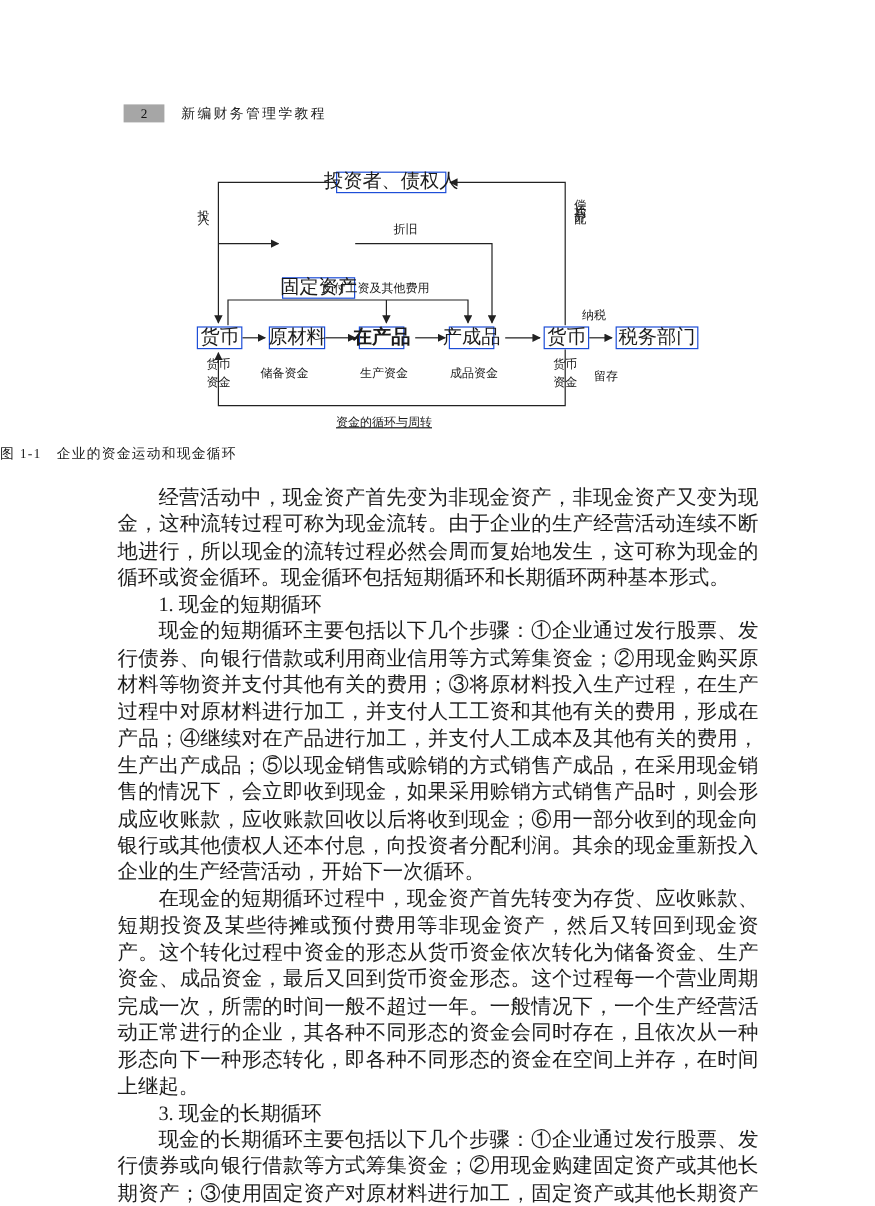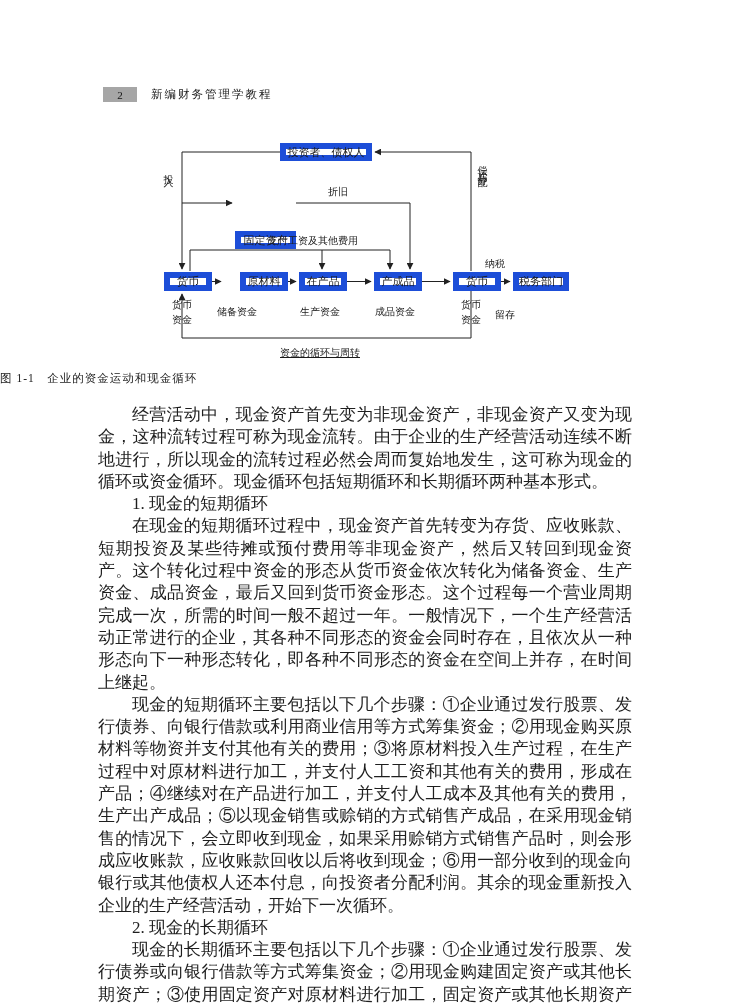--- a/index.html
+++ b/index.html
@@ -13,23 +13,23 @@
   .header { position:absolute; left:103px; top:87px; display:flex; align-items:center; gap:14px; }
   .page-num {
     width:34px; height:15px; background:#a6a6a6; color:#141414;
     font-size:11px; display:flex; align-items:center; justify-content:center;
   }
   .book-title { font-size:11.5px; letter-spacing:2px; color:#242424; }
   
   .diagram { position:absolute; left:100px; top:138px; width:500px; height:232px; font-size:11px; }
   .dlines { position:absolute; left:0; top:0; }
   .dbox {
-    position:absolute; height:19px; border:6px solid #1d4ed8; background:#fff;
+    position:absolute; height:19px; border:1px solid #1d4ed8; background:#fff;
     display:flex; align-items:center; justify-content:center;
-    font-size:11px; line-height:1; white-space:nowrap; padding:0 18px;
+    font-size:16px; line-height:1; white-space:nowrap; padding:0 18px;
   }
   .dlabel { position:absolute; font-size:10px; line-height:13px; white-space:nowrap; color:#1a1a1a; }
   .vlabel { writing-mode:vertical-rl; text-orientation:upright; letter-spacing:3px; white-space:normal; }
   .fund { line-height:15px; text-align:center; word-break:break-all; white-space:normal; }
   .dcaption { text-align:center; white-space:normal; }
   .fig-caption { position:absolute; left:0; top:371px; width:729px; text-align:left; font-size:11.5px; letter-spacing:1px; }
   
   .body-text {
     position:absolute; left:98px; top:404px; width:534px;
     font-size:17px; line-height:22.3px; text-align:justify; color:#1e1e1e;
@@ -74,25 +74,25 @@
 
         <path d="M371,133 L371,14 L275,14" marker-end="url(#arr)"></path>
 
         <path d="M371,153 L371,200 L82,200 L82,156" marker-end="url(#arr)"></path>
       </g>
     </svg>
 
     <div class="dbox" style="left:180px;top:5px;width:92px;height:18px;">投资者、债权人</div>
     <div class="dbox" style="left:135px;top:56px;width:61px;height:18px;margin-top:37px;">固定资产</div>
     <div class="dbox" style="left:64px;top:134px;width:36px;">货币</div>
-    <div class="dbox" style="left:124px;top:134px;width:47px;margin-left:16px;">原材料</div>
-    <div class="dbox" style="left:199px;top:134px;width:37px;">在产品</div>
+    <div class="dbox" style="left:124px;top:134px;width:47px;">原材料</div>
+    <div class="dbox" style="left:199px;top:134px;width:37px;font-weight:bold;">在产品</div>
     <div class="dbox" style="left:274px;top:134px;width:37px;">产成品</div>
     <div class="dbox" style="left:353px;top:134px;width:36px;">货币</div>
-    <div class="dbox" style="left:413px;top:134px;width:56px;">税务部门</div>
+    <div class="dbox" style="left:413px;top:134px;width:69px;">税务部门</div>
 
     <div class="dlabel vlabel" style="left:62px;top:28px;">投入</div>
     <div class="dlabel" style="left:228px;top:47px;">折旧</div>
     <div class="dlabel vlabel" style="left:376px;top:20px;">偿还与分配</div>
     <div class="dlabel" style="left:168px;top:96px;">支付工资及其他费用</div>
     <div class="dlabel" style="left:385px;top:119px;">纳税</div>
 
     <div class="dlabel fund" style="left:69px;top:159px;width:26px;">货币资金</div>
     <div class="dlabel" style="left:117px;top:167px;">储备资金</div>
     <div class="dlabel" style="left:200px;top:167px;">生产资金</div>
@@ -101,19 +101,19 @@
     <div class="dlabel" style="left:395px;top:170px;">留存</div>
 
     <div class="dlabel dcaption" style="left:120px;top:208px;width:200px;text-decoration:underline;">资金的循环与周转</div>
   </div>
 
   <div class="fig-caption">图 1-1　企业的资金运动和现金循环</div>
 
   <div class="body-text">
     <p>经营活动中，现金资产首先变为非现金资产，非现金资产又变为现金，这种流转过程可称为现金流转。由于企业的生产经营活动连续不断地进行，所以现金的流转过程必然会周而复始地发生，这可称为现金的循环或资金循环。现金循环包括短期循环和长期循环两种基本形式。</p>
     <p>1. 现金的短期循环</p>
+    <p>现金的短期循环主要包括以下几个步骤：①企业通过发行股票、发行债券、向银行借款或利用商业信用等方式筹集资金；②用现金购买原材料等物资并支付其他有关的费用；③将原材料投入生产过程，在生产过程中对原材料进行加工，并支付人工工资和其他有关的费用，形成在产品；④继续对在产品进行加工，并支付人工成本及其他有关的费用，生产出产成品；⑤以现金销售或赊销的方式销售产成品，在采用现金销售的情况下，会立即收到现金，如果采用赊销方式销售产品时，则会形成应收账款，应收账款回收以后将收到现金；⑥用一部分收到的现金向银行或其他债权人还本付息，向投资者分配利润。其余的现金重新投入企业的生产经营活动，开始下一次循环。</p>
     <p>在现金的短期循环过程中，现金资产首先转变为存货、应收账款、短期投资及某些待摊或预付费用等非现金资产，然后又转回到现金资产。这个转化过程中资金的形态从货币资金依次转化为储备资金、生产资金、成品资金，最后又回到货币资金形态。这个过程每一个营业周期完成一次，所需的时间一般不超过一年。一般情况下，一个生产经营活动正常进行的企业，其各种不同形态的资金会同时存在，且依次从一种形态向下一种形态转化，即各种不同形态的资金在空间上并存，在时间上继起。</p>
-    <p>现金的短期循环主要包括以下几个步骤：①企业通过发行股票、发行债券、向银行借款或利用商业信用等方式筹集资金；②用现金购买原材料等物资并支付其他有关的费用；③将原材料投入生产过程，在生产过程中对原材料进行加工，并支付人工工资和其他有关的费用，形成在产品；④继续对在产品进行加工，并支付人工成本及其他有关的费用，生产出产成品；⑤以现金销售或赊销的方式销售产成品，在采用现金销售的情况下，会立即收到现金，如果采用赊销方式销售产品时，则会形成应收账款，应收账款回收以后将收到现金；⑥用一部分收到的现金向银行或其他债权人还本付息，向投资者分配利润。其余的现金重新投入企业的生产经营活动，开始下一次循环。</p>
-    <p>2. 现金的长期循环</p>
+    <p>3. 现金的长期循环</p>
     <p>现金的长期循环主要包括以下几个步骤：①企业通过发行股票、发行债券或向银行借款等方式筹集资金；②用现金购建固定资产或其他长期资产；③使用固定资产对原材料进行加工，固定资产或其他长期资产的价值逐步减少，减少的价值计入在产品成本；④生产出产成品，固定资产的价值以折旧的形式转移到产成品成本中；</p>
   </div>
 
 </div>
 
 </body></html>

